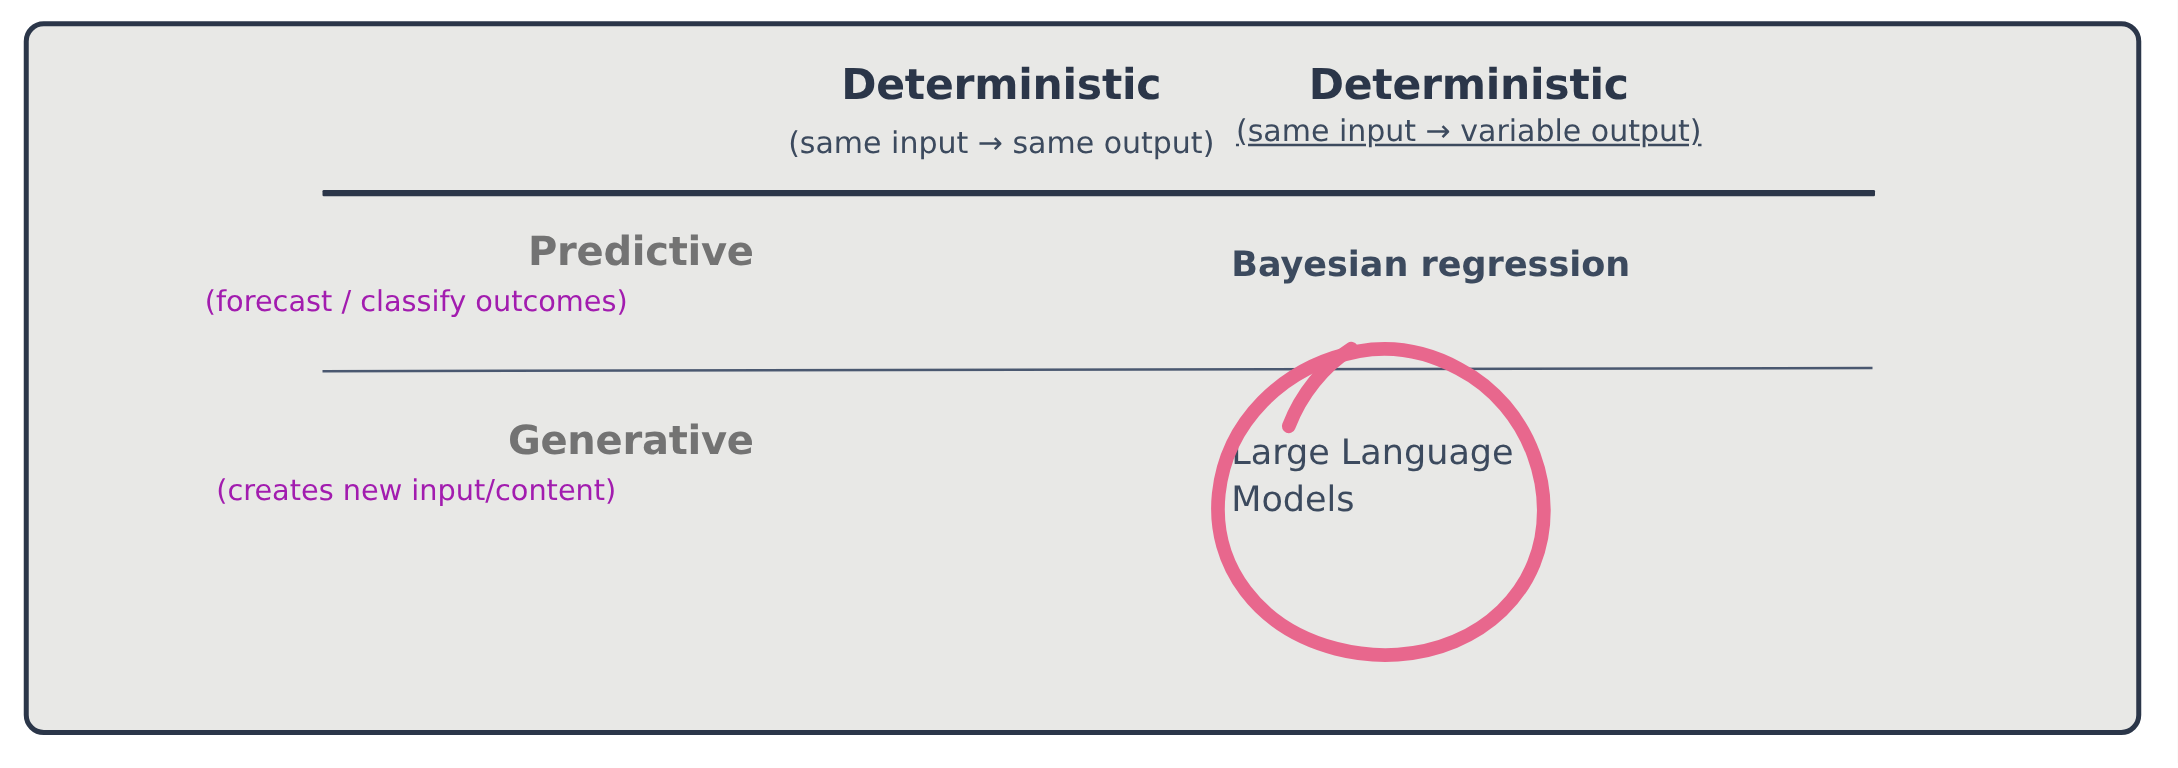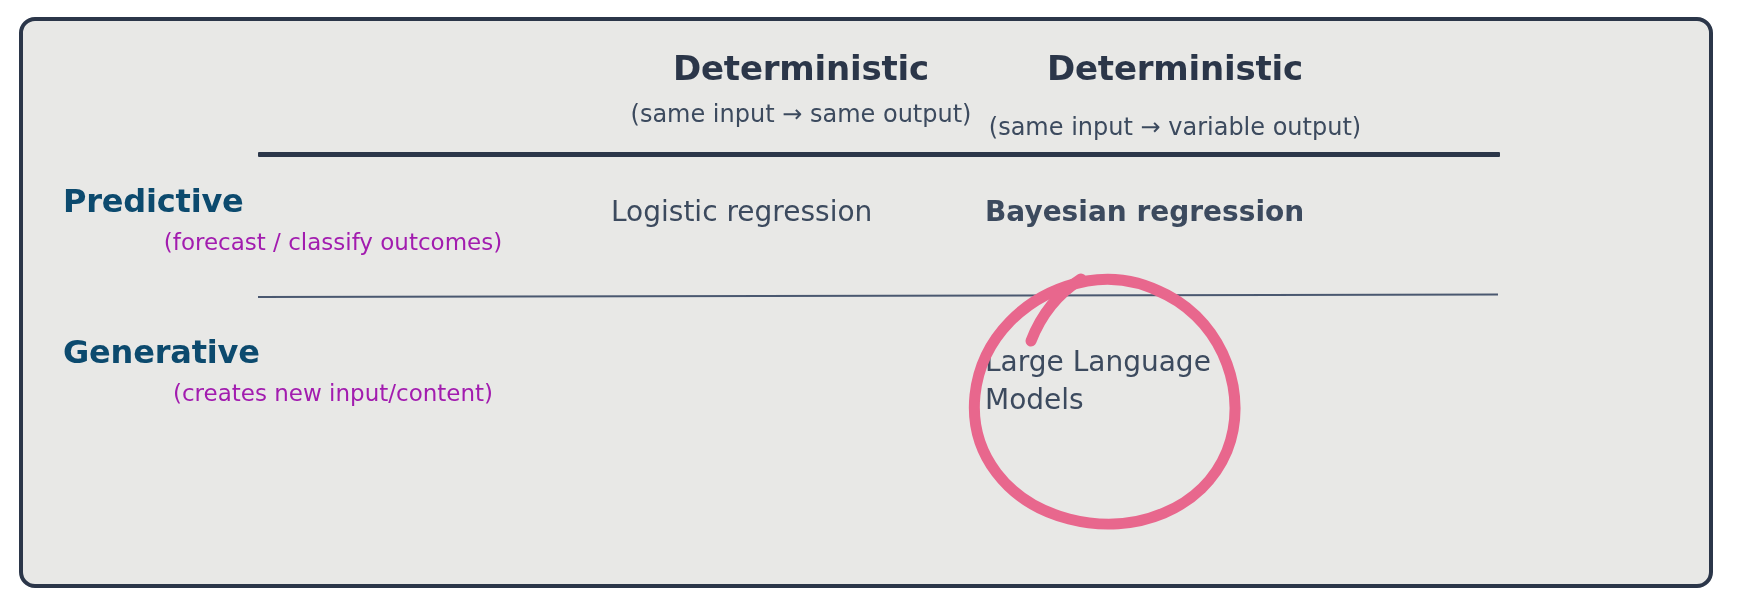--- a/index.html
+++ b/index.html
@@ -60,22 +60,22 @@
     color: #3c4a5e;
     text-align: center;
     line-height: 1.0;
     white-space: nowrap;
   }
 
   
   .row-title {
     font-size: 32px;
     font-weight: bold;
-    color: #0c4a6e;
-    text-align: left;
+    color: #737373;
+    text-align: right;
     line-height: 1.0;
     letter-spacing: -0.2px;
   }
   .row-sub {
     font-size: 23px;
     font-weight: normal;
     color: #a21caf;
     text-align: center;
     line-height: 1.0;
     white-space: nowrap;
@@ -131,33 +131,30 @@
 
   <div id="card">
 
     <div class="cell col-det" style="top: 30px;">
       <div class="hdr-title">Deterministic</div>
       <div class="hdr-sub" style="margin-top: 17px;">(same input → same output)</div>
     </div>
 
     <div class="cell col-prob" style="top: 30px;">
       <div class="hdr-title">Deterministic</div>
-      <div class="hdr-sub" style="margin-top: 30px;">(same input → variable output)</div>
+      <div class="hdr-sub" style="margin-top: 8px; text-decoration: underline;">(same input → variable output)</div>
     </div>
 
     <div class="rule-thick"></div>
 
     <div class="cell col-label" style="top: 164px;">
       <div class="row-title">Predictive</div>
       <div class="row-sub" style="margin-top: 14px;">(forecast / classify outcomes)</div>
     </div>
 
-    <div class="cell col-det body-cell" style="top: 172px;">
-      <span>Logistic regression</span>
-    </div>
 
     <div class="cell col-prob body-cell" style="top: 172px; font-weight: bold;">
       <span>Bayesian regression</span>
     </div>
 
     <div class="rule-thin"></div>
 
     <div class="cell col-label" style="top: 315px;">
       <div class="row-title">Generative</div>
       <div class="row-sub" style="margin-top: 14px;">(creates new input/content)</div>

